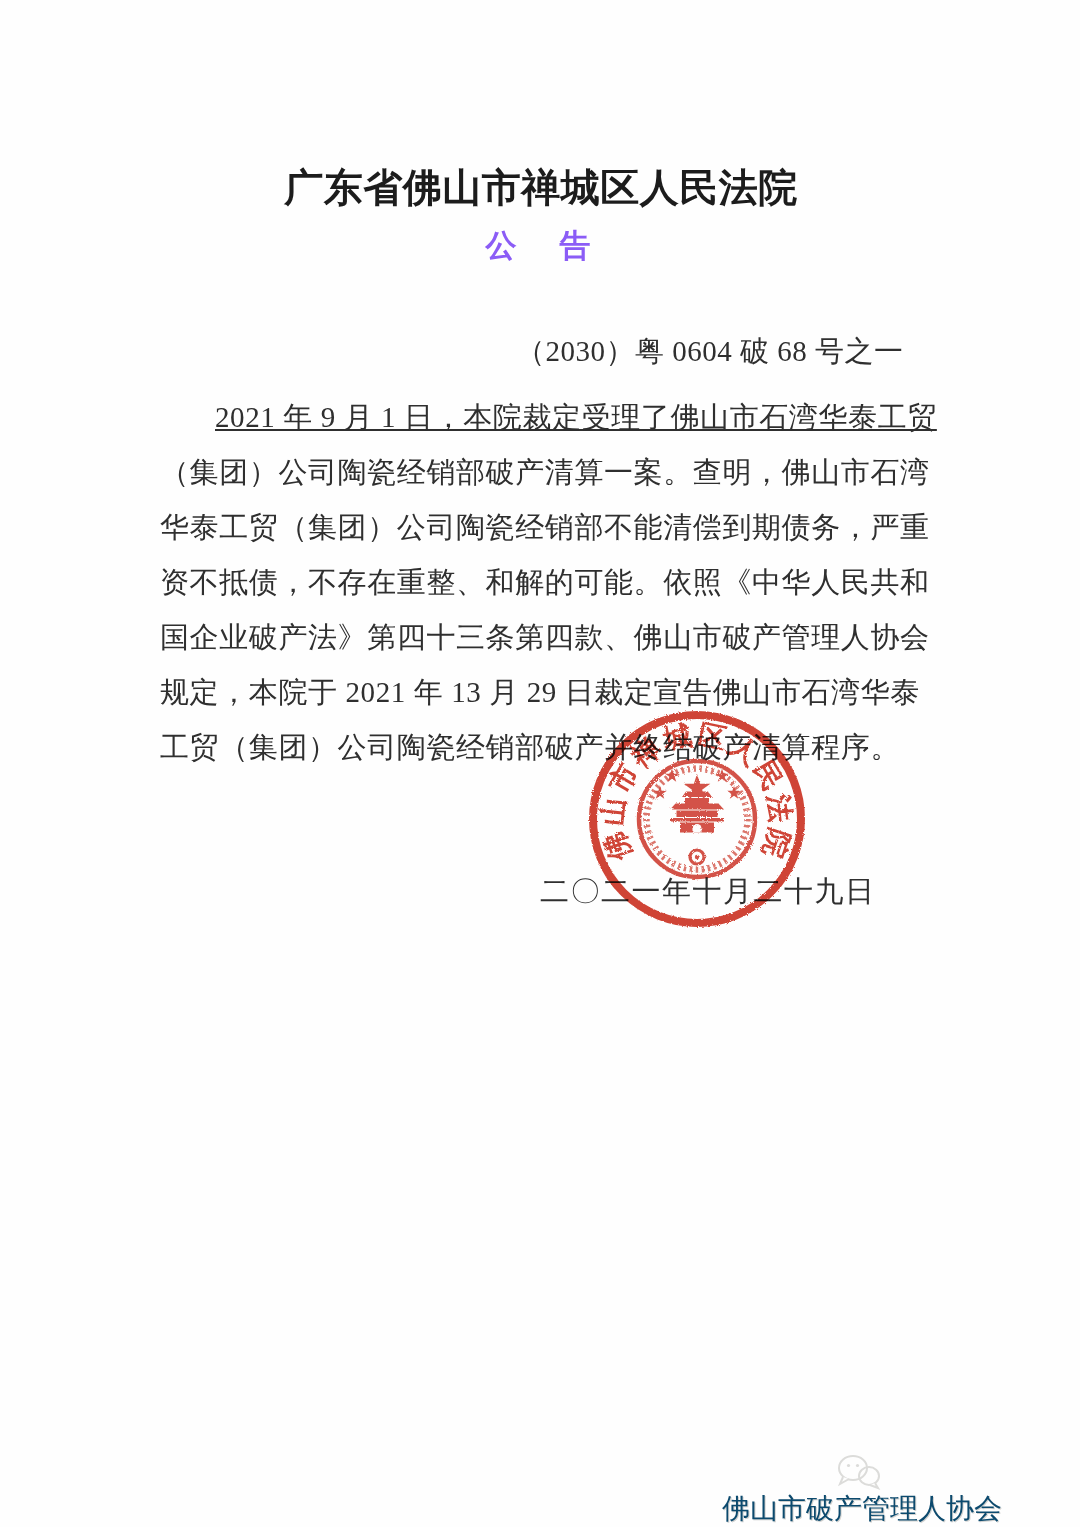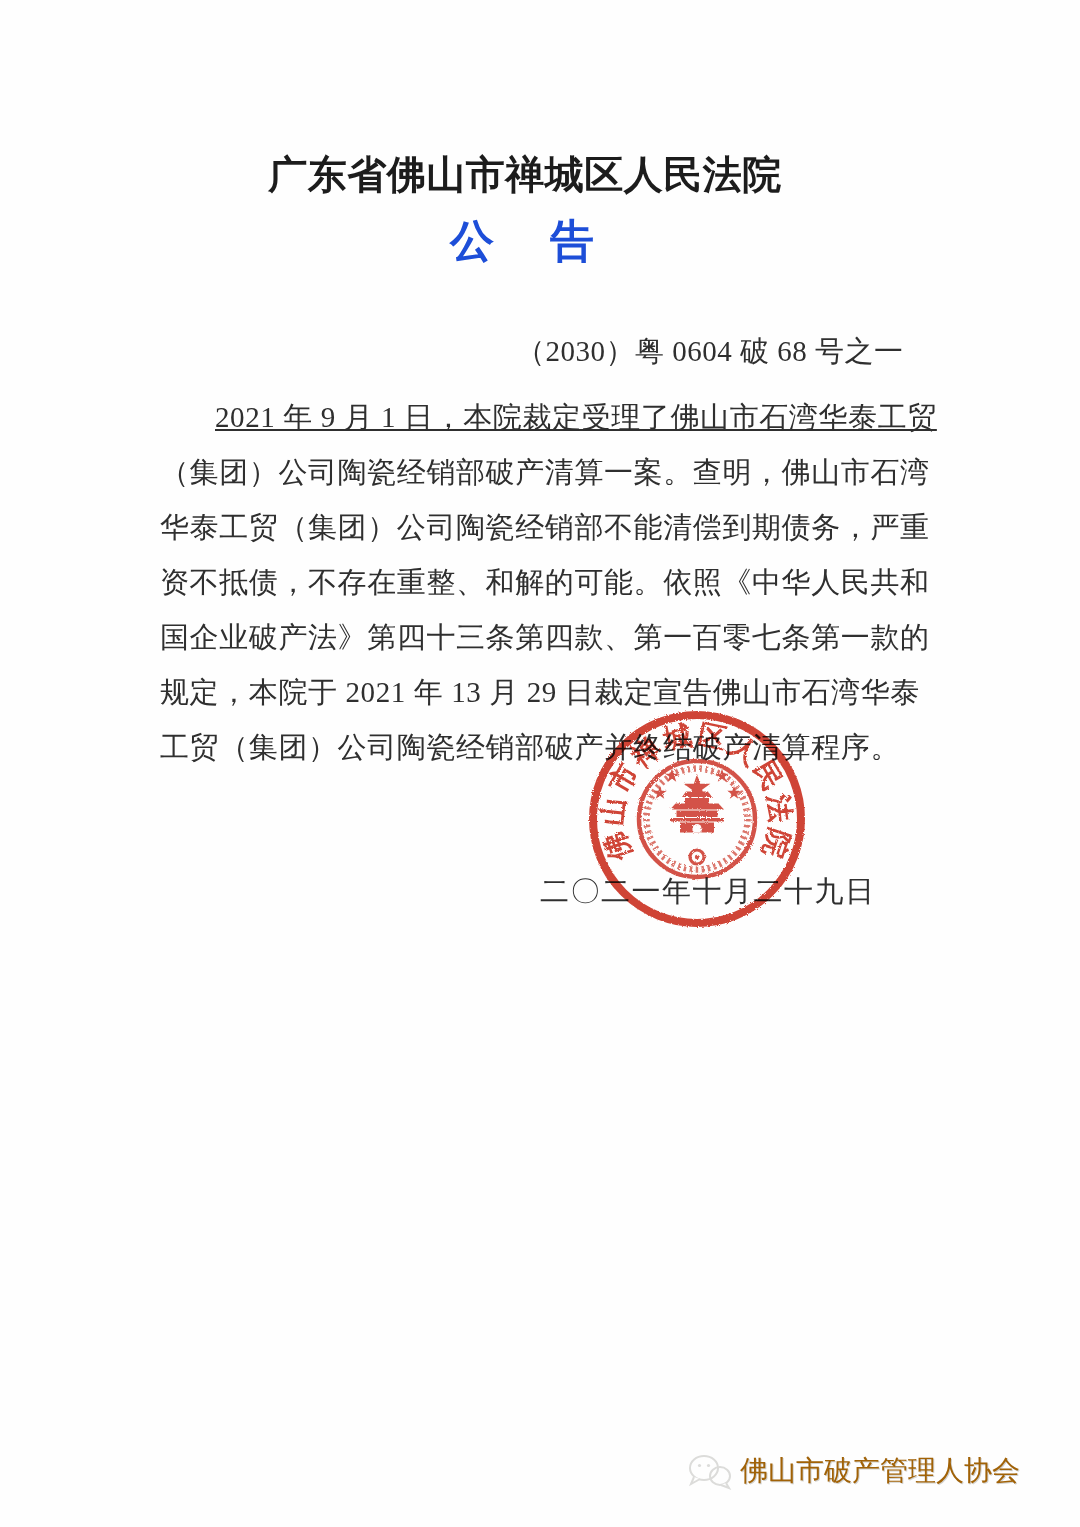--- a/index.html
+++ b/index.html
@@ -5,30 +5,30 @@
   html,body { margin:0; padding:0; background:#ffffff; }
   .page {
     position:relative;
     width:1080px; height:1527px;
     background:#fefefe;
     font-family:"Liberation Serif","DejaVu Serif",serif;
     color:#2f2f2f;
     overflow:hidden;
   }
   .centered {
-    position:absolute; left:0; width:1050px; text-align:center;
+    position:absolute; left:16px; width:1050px; text-align:center;margin-top:13px;
   }
   .court-title {
     top:148px;
     font-size:39px; font-weight:bold; color:#1c1c1c;
     letter-spacing:0.5px;
   }
   .notice-title {
     top:212px;
-    font-size:44px; font-weight:bold; color:#1d4ed8;
+    font-size:31px; font-weight:bold; color:#8b5cf6;
     letter-spacing:6px;
   }
   .case-number {
     position:absolute; left:516px; top:332px;
     font-size:29px; letter-spacing:0.5px; white-space:nowrap;
   }
   .body-text {
     position:absolute; left:160px; top:390px; width:768px;
     font-size:29px;
   }
@@ -41,45 +41,46 @@
     position:absolute; left:540px; top:872px;
     font-size:29px; letter-spacing:1.5px; white-space:nowrap;
   }
   .seal {
     position:absolute; left:583px; top:705px;
     width:228px; height:228px;
     mix-blend-mode:multiply;
     opacity:0.93;
   }
   .watermark {
-    position:absolute; left:686px; top:1452px;
+    position:absolute; left:722px; top:1452px;
     display:flex; align-items:center;
-    color:#a16207;
+    color:#0c4a6e;
     font-size:28px; letter-spacing:0px; white-space:nowrap;
     text-shadow:1px 1px 0 #d2d2d0;
+    flex-direction:column;
   }
   .watermark .wm-icon { margin-right:8px; flex:0 0 auto; }
 </style>
 </head>
 <body>
 
 <div class="page">
 
   <div class="centered court-title">广东省佛山市禅城区人民法院</div>
 
   <div class="centered notice-title">公　告</div>
 
   <div class="case-number">（2030）粤 0604 破 68 号之一</div>
 
   <div class="body-text">
     <div class="line indent">2021 年 9 月 1 日，本院裁定受理了佛山市石湾华泰工贸</div>
     <div class="line">（集团）公司陶瓷经销部破产清算一案。查明，佛山市石湾</div>
     <div class="line">华泰工贸（集团）公司陶瓷经销部不能清偿到期债务，严重</div>
     <div class="line">资不抵债，不存在重整、和解的可能。依照《中华人民共和</div>
-    <div class="line">国企业破产法》第四十三条第四款、第一百零七条第一款的</div>
+    <div class="line">国企业破产法》第四十三条第四款、佛山市破产管理人协会</div>
     <div class="line">规定，本院于 2021 年 13 月 29 日裁定宣告佛山市石湾华泰</div>
     <div class="line">工贸（集团）公司陶瓷经销部破产并终结破产清算程序。</div>
   </div>
 
   <div class="date-line">二〇二一年十月二十九日</div>
 
   <div class="seal">
     <svg width="228" height="228" viewBox="0 0 228 228">
       <defs>
         <path id="sealArc" d="M 52.9 156 A 74 74 0 1 1 174.1 156" fill="none"></path>

